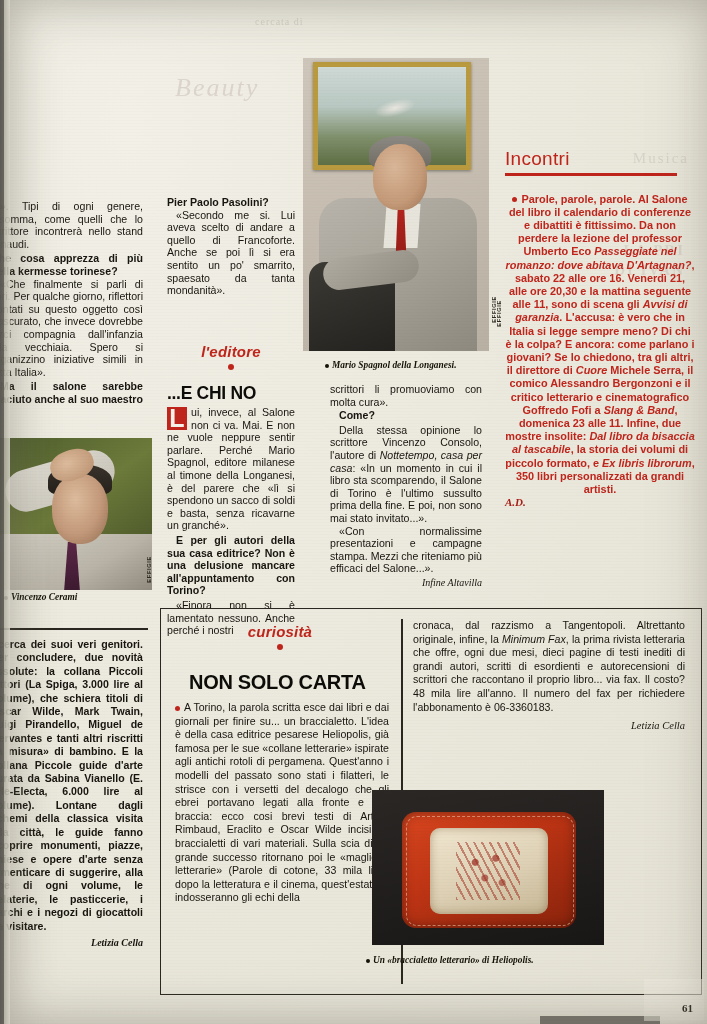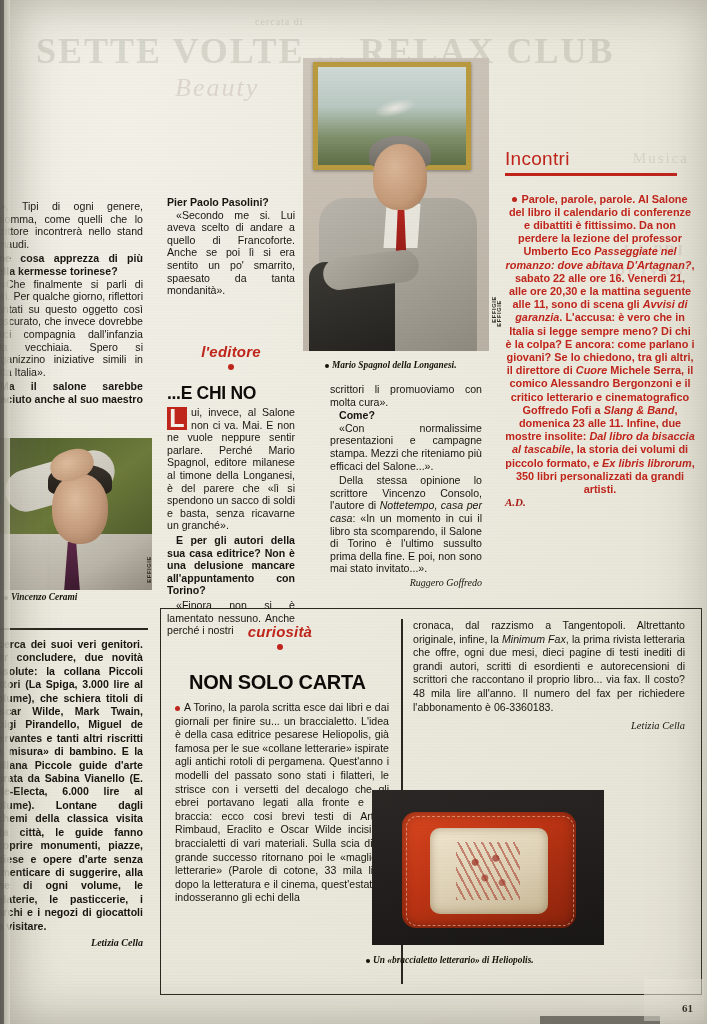--- a/index.html
+++ b/index.html
@@ -277,21 +277,20 @@
   .blackstrip{
     position:absolute;left:540px;bottom:0px;width:120px;height:8px;background:#1b1a16;opacity:.55;
   }
 </style>
 </head>
 <body>
 
 <div id="page">
 
   <div class="ghost ghost-tiny">cercata di</div>
-  <div class="ghost ghost-main">SETTE VOLTE ... RELAX CLUB</div>
   <div class="ghost ghost-sub">Beauty</div>
   <div class="ghost ghost-r1">Musica</div>
   <div class="ghost ghost-r2">LA PRI</div>
   <div class="ghost ghost-r3">DI IVAN</div>
 
   <div class="col clip-left" id="col1-top" style="left:0px;top:200px;width:152px;">
     <p>...». Tipi di ogni genere, insomma, come quelli che lo scrittore incontrerà nello stand Einaudi.</p>
     <p class="q" style="margin-top:2px">Che cosa apprezza di più della kermesse torinese?</p>
     <p class="ind">«Che finalmente si parli di libri. Per qualche giorno, riflettori puntati su questo oggetto così trascurato, che invece dovrebbe farci compagnia dall'infanzia alla vecchiaia. Spero si organizzino iniziative simili in tutta Italia».</p>
     <p class="ind q" style="margin-top:2px">Ma il salone sarebbe piaciuto anche al suo maestro</p>
@@ -348,23 +347,23 @@
   </div>
   <div class="credit" style="left:491px;top:296px;">EFFIGIE</div>
 
   <div class="caption" style="left:325px;top:360px;">
     <span class="cap-dot"></span><span>Mario Spagnol della Longanesi.</span>
   </div>
 
   <div class="col" id="col3-body" style="left:330px;top:383px;width:152px;">
     <p>scrittori li promuoviamo con molta cura».</p>
     <p class="ind q" style="margin-top:1px">Come?</p>
+    <p class="ind" style="margin-top:2px"><span>Della stessa opinione lo scrittore Vincenzo Consolo, l'autore di </span><span class="it">Nottetempo, casa per casa</span><span>: «In un momento in cui il libro sta scomparendo, il Salone di Torino è l'ultimo sussulto prima della fine. E poi, non sono mai stato invitato...».</span></p>
     <p class="ind">«Con normalissime presentazioni e campagne stampa. Mezzi che riteniamo più efficaci del Salone...».</p>
-    <p class="ind" style="margin-top:2px"><span>Della stessa opinione lo scrittore Vincenzo Consolo, l'autore di </span><span class="it">Nottetempo, casa per casa</span><span>: «In un momento in cui il libro sta scomparendo, il Salone di Torino è l'ultimo sussulto prima della fine. E poi, non sono mai stato invitato...».</span></p>
-    <p style="text-align:right;font-style:italic;font-family:'Liberation Serif',serif;font-size:10px;margin-top:2px;">Ruggero Goffredo</p>
+    <p style="text-align:right;font-style:italic;font-family:'Liberation Serif',serif;font-size:10px;margin-top:2px;">Infine Altavilla</p>
   </div>
 
   <div id="incontri">
     <div class="incontri-title">Incontri</div>
     <div class="incontri-rule"></div>
     <div class="incontri-body">
       <span class="bullet-red"></span><span>Parole, parole, parole. Al Salone del libro il calendario di conferenze e dibattiti è fittissimo. Da non perdere la lezione del professor Umberto Eco </span><span class="bit">Passeggiate nel romanzo: dove abitava D'Artagnan?</span><span>, sabato 22 alle ore 16. Venerdì 21, alle ore 20,30 e la mattina seguente alle 11, sono di scena gli </span><span class="bit">Avvisi di garanzia</span><span>. L'accusa: è vero che in Italia si legge sempre meno? Di chi è la colpa? E ancora: come parlano i giovani? Se lo chiedono, tra gli altri, il direttore di </span><span class="bit">Cuore</span><span> Michele Serra, il comico Alessandro Bergonzoni e il critico letterario e cinematografico Goffredo Fofi a </span><span class="bit">Slang &amp; Band</span><span>, domenica 23 alle 11. Infine, due mostre insolite: </span><span class="bit">Dal libro da bisaccia al tascabile</span><span>, la storia dei volumi di piccolo formato, e </span><span class="bit">Ex libris librorum</span><span>, 350 libri personalizzati da grandi artisti.</span>
     </div>
     <div class="incontri-sign">A.D.</div>
   </div>

